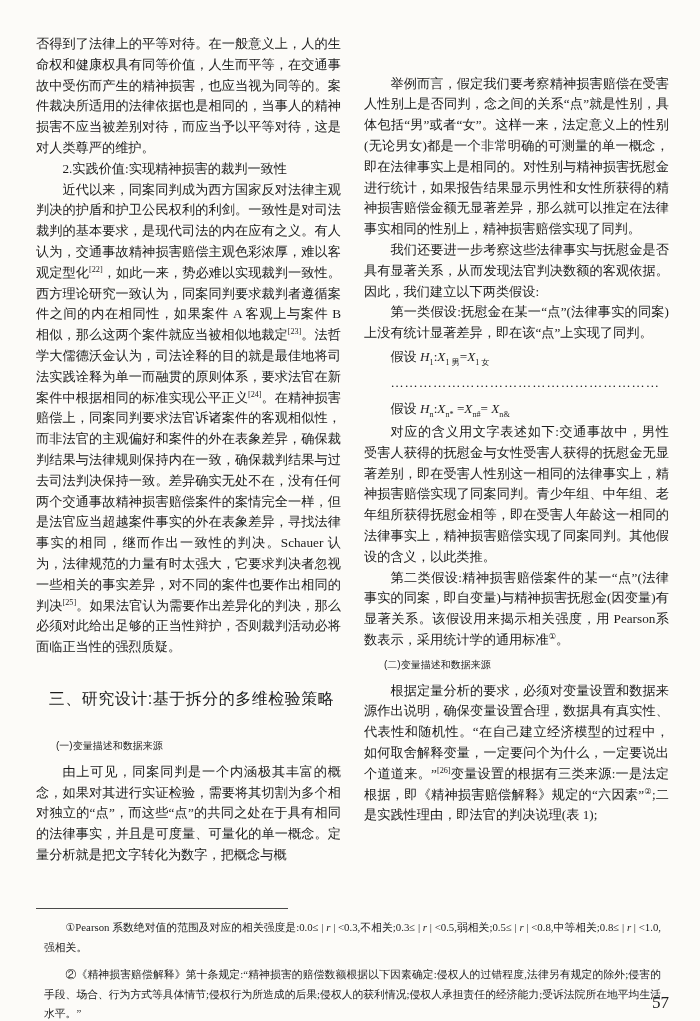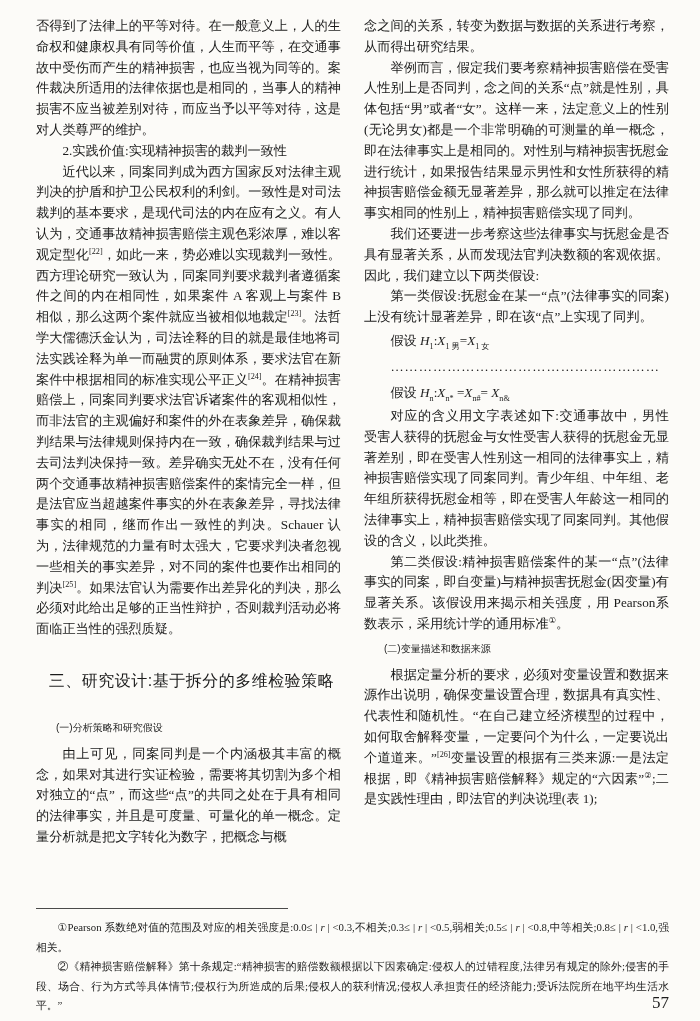--- a/index.html
+++ b/index.html
@@ -9,21 +9,22 @@
     margin:0 auto;
     background:#fcfbf8;
     font-family:"Liberation Serif","DejaVu Serif",serif;
     color:#1b1b1b;
     overflow:hidden;
     box-sizing:border-box;
   }
   .columns{
     display:flex;
     gap:23px;
-    padding:16px 31px 0 36px;
+    padding:34px 31px 0 36px;
+    align-items:center;
   }
   .col{
     width:305px;
     font-size:13.2px;
     line-height:20.8px;
     text-align:justify;
   }
   .col p{margin:0;text-indent:2em;}
   .col p.cont{text-indent:0;}
   .subhead-num{text-indent:2em;}
@@ -56,21 +57,21 @@
   .footnotes{
     position:absolute;
     left:36px;right:31px;top:908px;
   }
   .fn-rule{
     width:252px;height:0;
     border-top:1px solid #4a4a4a;
     margin-bottom:9px;
   }
   .footnotes p{
-    margin:0;
+    margin:8px;
     font-size:10.8px;
     line-height:19.5px;
     text-indent:2em;
     text-align:justify;
   }
   .pageno{
     position:absolute;
     right:31px;bottom:8px;
     font-size:17px;
     font-family:"Liberation Serif","DejaVu Serif",serif;
@@ -82,26 +83,25 @@
 
 <div class="page">
 
   <div class="columns">
 
     <div class="col">
       <p class="cont">否得到了法律上的平等对待。在一般意义上，人的生命权和健康权具有同等价值，人生而平等，在交通事故中受伤而产生的精神损害，也应当视为同等的。案件裁决所适用的法律依据也是相同的，当事人的精神损害不应当被差别对待，而应当予以平等对待，这是对人类尊严的维护。</p>
       <p class="subhead-num">2.实践价值:实现精神损害的裁判一致性</p>
       <p>近代以来，同案同判成为西方国家反对法律主观判决的护盾和护卫公民权利的利剑。一致性是对司法裁判的基本要求，是现代司法的内在应有之义。有人认为，交通事故精神损害赔偿主观色彩浓厚，难以客观定型化<sup>[22]</sup>，如此一来，势必难以实现裁判一致性。西方理论研究一致认为，同案同判要求裁判者遵循案件之间的内在相同性，如果案件 A 客观上与案件 B 相似，那么这两个案件就应当被相似地裁定<sup>[23]</sup>。法哲学大儒德沃金认为，司法诠释的目的就是最佳地将司法实践诠释为单一而融贯的原则体系，要求法官在新案件中根据相同的标准实现公平正义<sup>[24]</sup>。在精神损害赔偿上，同案同判要求法官诉诸案件的客观相似性，而非法官的主观偏好和案件的外在表象差异，确保裁判结果与法律规则保持内在一致，确保裁判结果与过去司法判决保持一致。差异确实无处不在，没有任何两个交通事故精神损害赔偿案件的案情完全一样，但是法官应当超越案件事实的外在表象差异，寻找法律事实的相同，继而作出一致性的判决。Schauer 认为，法律规范的力量有时太强大，它要求判决者忽视一些相关的事实差异，对不同的案件也要作出相同的判决<sup>[25]</sup>。如果法官认为需要作出差异化的判决，那么必须对此给出足够的正当性辩护，否则裁判活动必将面临正当性的强烈质疑。</p>
       <div class="section-heading">三、研究设计:基于拆分的多维检验策略</div>
-      <div class="subheading">(一)分析策略和研究假设</div>
+      <div class="subheading">(一)变量描述和数据来源</div>
       <p>由上可见，同案同判是一个内涵极其丰富的概念，如果对其进行实证检验，需要将其切割为多个相对独立的“点”，而这些“点”的共同之处在于具有相同的法律事实，并且是可度量、可量化的单一概念。定量分析就是把文字转化为数字，把概念与概</p>
     </div>
 
     <div class="col">
-      <p class="cont">念之间的关系，转变为数据与数据的关系进行考察，从而得出研究结果。</p>
       <p>举例而言，假定我们要考察精神损害赔偿在受害人性别上是否同判，念之间的关系“点”就是性别，具体包括“男”或者“女”。这样一来，法定意义上的性别(无论男女)都是一个非常明确的可测量的单一概念，即在法律事实上是相同的。对性别与精神损害抚慰金进行统计，如果报告结果显示男性和女性所获得的精神损害赔偿金额无显著差异，那么就可以推定在法律事实相同的性别上，精神损害赔偿实现了同判。</p>
       <p>我们还要进一步考察这些法律事实与抚慰金是否具有显著关系，从而发现法官判决数额的客观依据。因此，我们建立以下两类假设:</p>
       <p>第一类假设:抚慰金在某一“点”(法律事实的同案)上没有统计显著差异，即在该“点”上实现了同判。</p>
       <div class="formula">假设 <i>H</i><sub>1</sub>:<i>X</i><sub>1 男</sub>=<i>X</i><sub>1 女</sub></div>
       <div class="formula dots">…………………………………………………</div>
       <div class="formula">假设 <i>H</i><sub>n</sub>:<i>X</i><sub>n*</sub> =<i>X</i><sub>n#</sub>= <i>X</i><sub>n&amp;</sub></div>
       <p>对应的含义用文字表述如下:交通事故中，男性受害人获得的抚慰金与女性受害人获得的抚慰金无显著差别，即在受害人性别这一相同的法律事实上，精神损害赔偿实现了同案同判。青少年组、中年组、老年组所获得抚慰金相等，即在受害人年龄这一相同的法律事实上，精神损害赔偿实现了同案同判。其他假设的含义，以此类推。</p>
       <p>第二类假设:精神损害赔偿案件的某一“点”(法律事实的同案，即自变量)与精神损害抚慰金(因变量)有显著关系。该假设用来揭示相关强度，用 Pearson系数表示，采用统计学的通用标准<sup>①</sup>。</p>
       <div class="subheading">(二)变量描述和数据来源</div>
       <p>根据定量分析的要求，必须对变量设置和数据来源作出说明，确保变量设置合理，数据具有真实性、代表性和随机性。“在自己建立经济模型的过程中，如何取舍解释变量，一定要问个为什么，一定要说出个道道来。”<sup>[26]</sup>变量设置的根据有三类来源:一是法定根据，即《精神损害赔偿解释》规定的“六因素”<sup>②</sup>;二是实践性理由，即法官的判决说理(表 1);</p>

